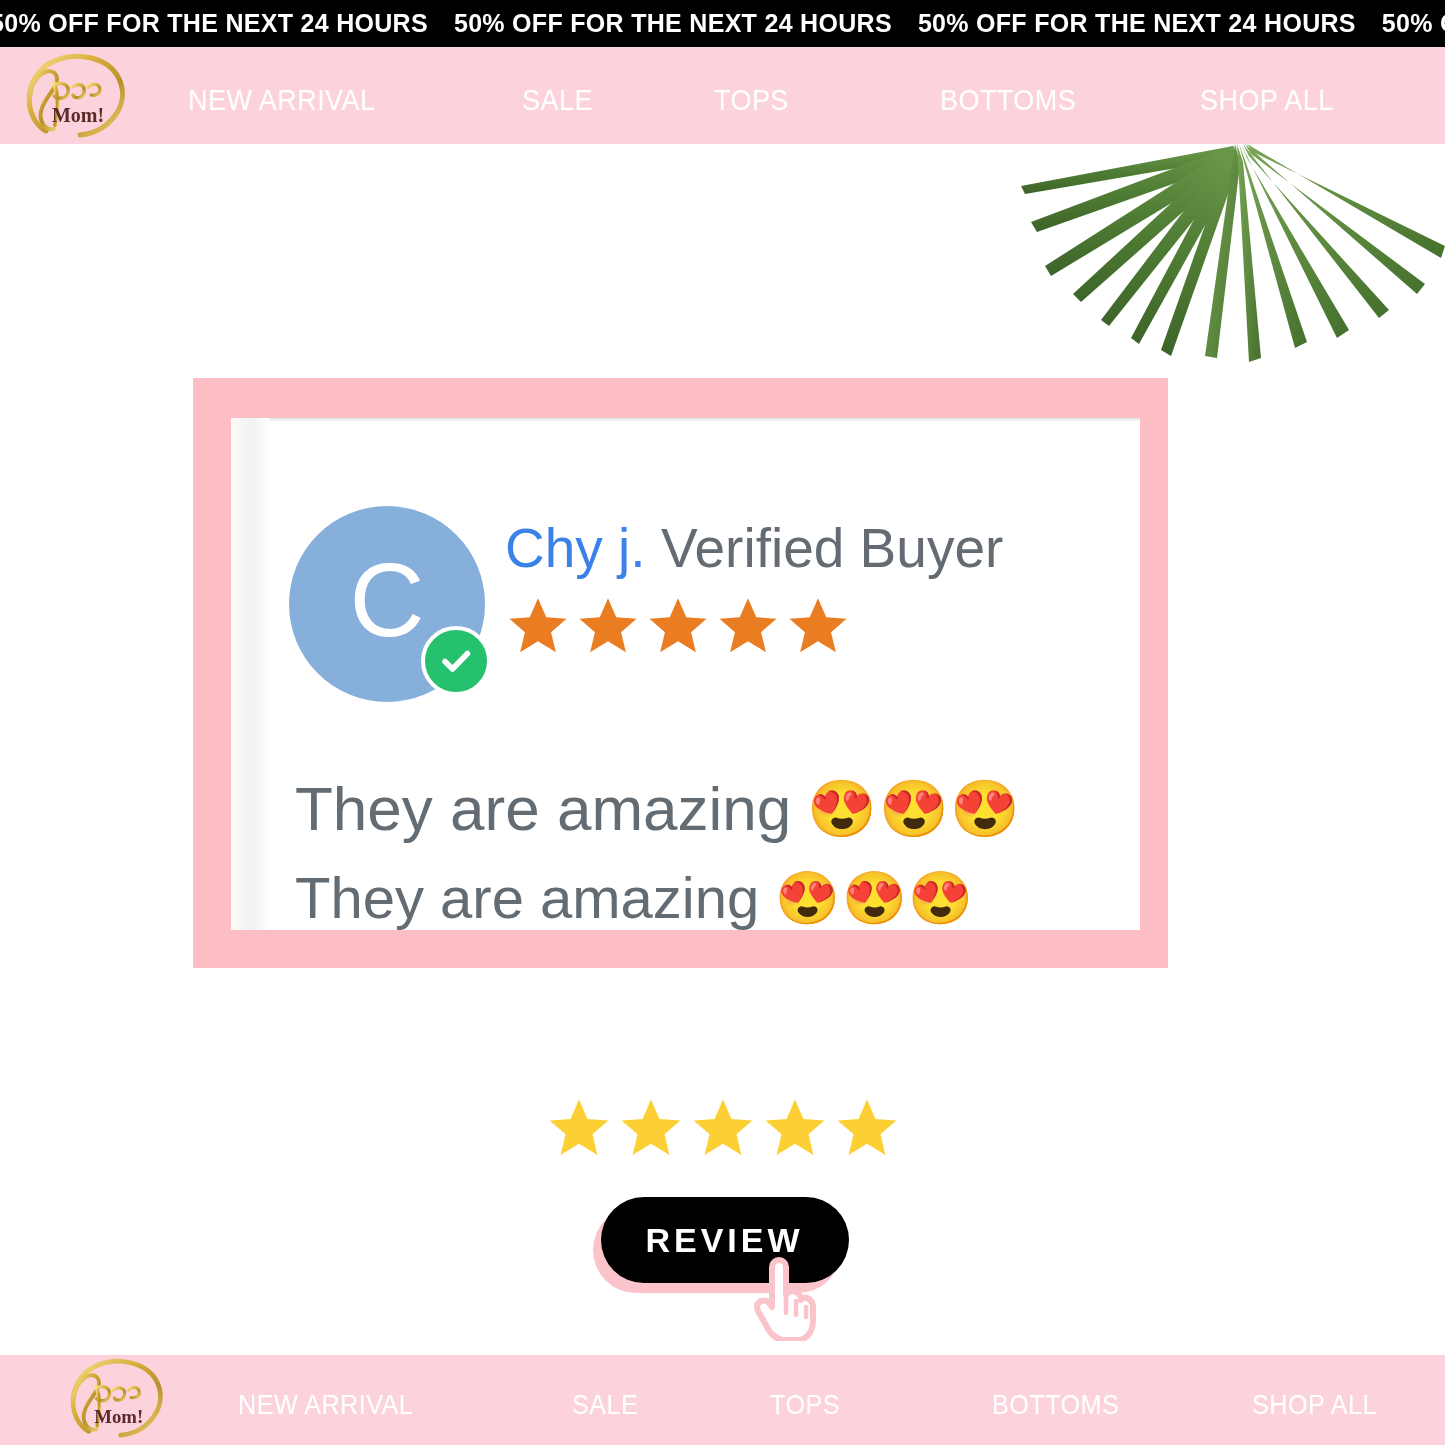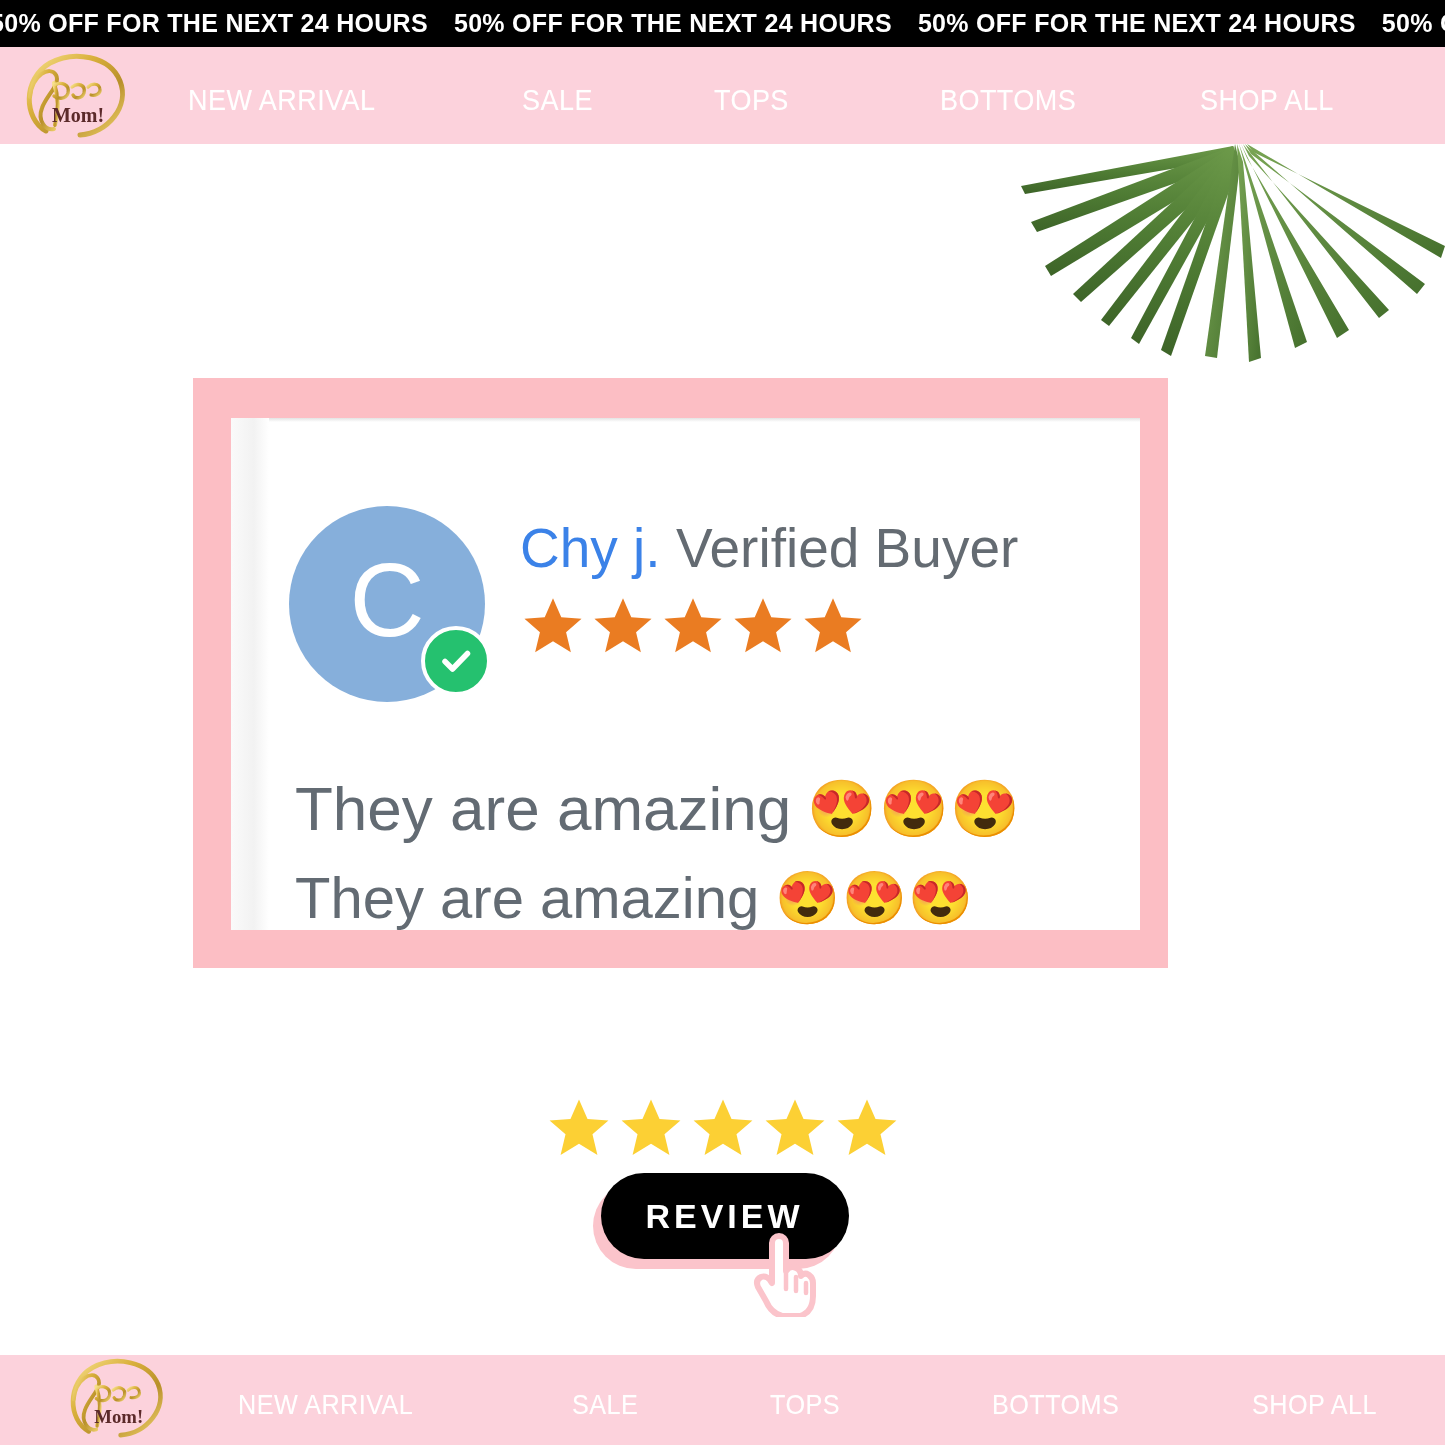--- a/index.html
+++ b/index.html
@@ -165,21 +165,21 @@
     border-radius: 50%;
     background: #25c16f;
     border: 4px solid #ffffff;
     display: flex;
     align-items: center;
     justify-content: center;
   }
   .verified-badge svg { display: block; }
 
   .reviewer-meta {
-    margin-left: 35px;
+    margin-left: 20px;
     padding-top: 14px;
   }
   .reviewer-name-line {
     font-family: "Liberation Sans", sans-serif;
     font-size: 55px;
     line-height: 1.05;
     white-space: nowrap;
   }
   .reviewer-name { color: #3b82e8; }
   .reviewer-verified { color: #646b72; }
@@ -229,21 +229,21 @@
     justify-content: center;
     gap: 4px;
     align-items: center;
   }
   .stars-yellow svg { display: block; }
 
   .review-btn-wrap {
     position: relative;
     width: 260px;
     height: 100px;
-    margin: 12px auto 0 auto;
+    margin: 36px auto 0 auto;
   }
   .btn-shadow {
     position: absolute;
     left: 0; top: 10px;
     width: 248px; height: 86px;
     border-radius: 50px;
     background: #fbc4cb;
   }
   .review-btn {
     position: absolute;

